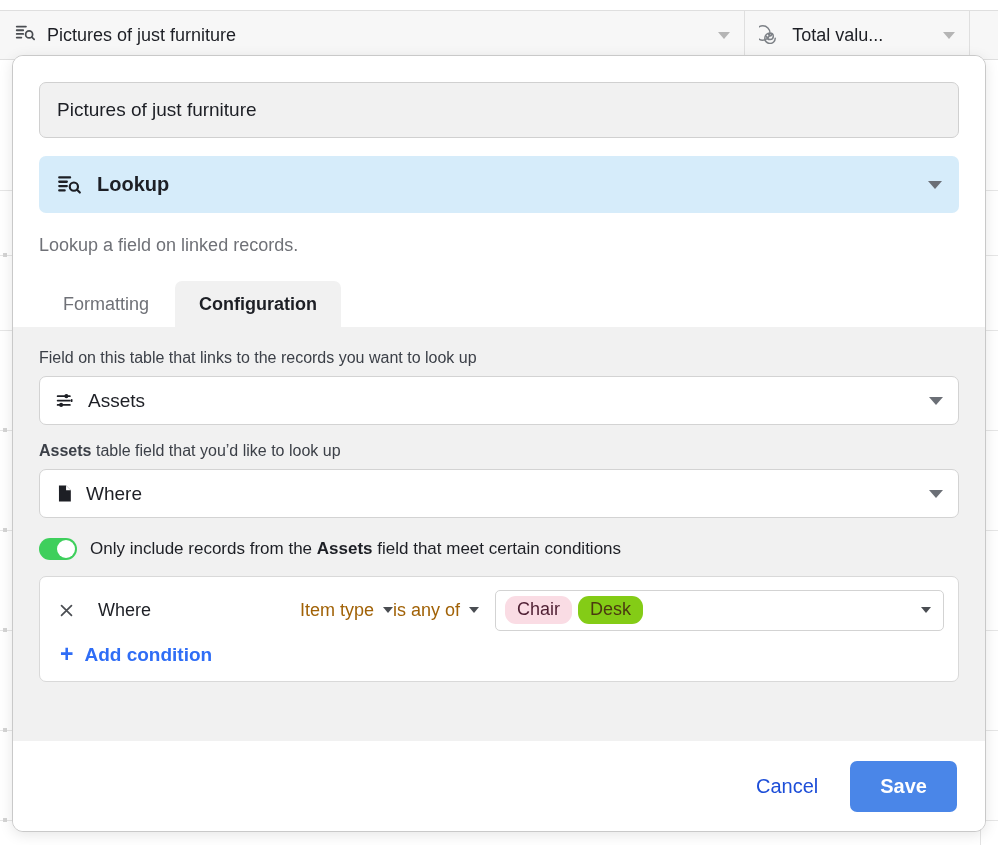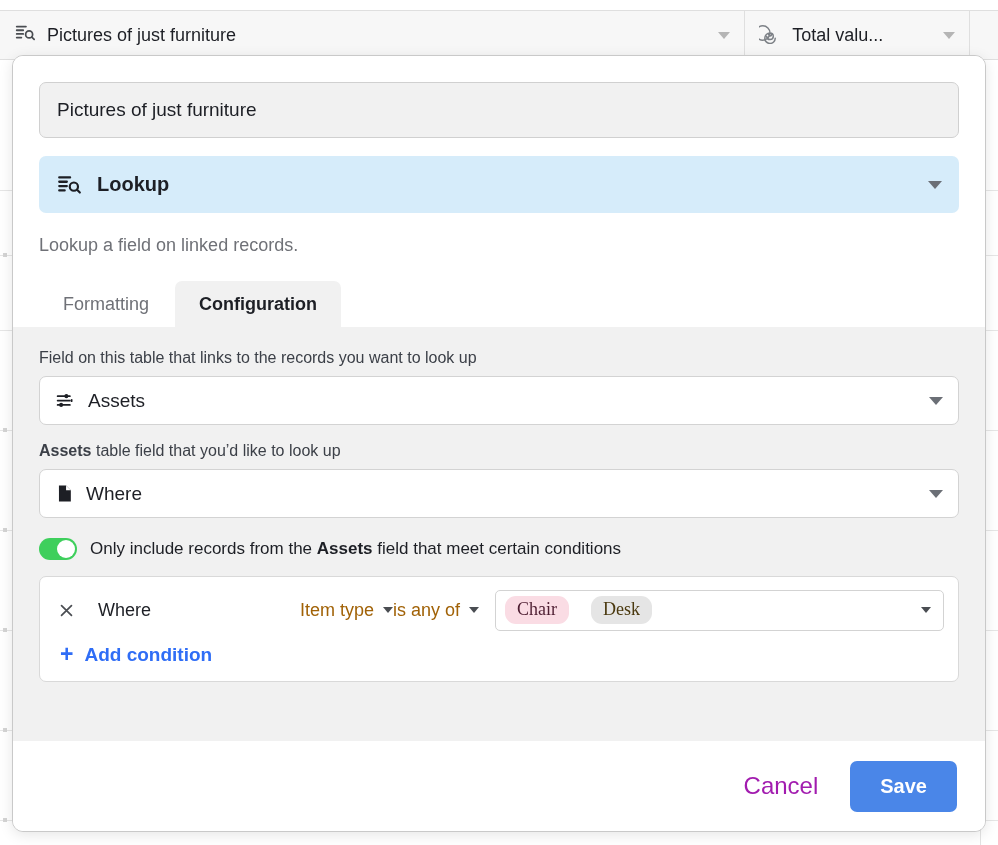--- a/index.html
+++ b/index.html
@@ -292,21 +292,21 @@
     height: 41px;
     background: #ffffff;
     border: 1px solid #d3d3d3;
     border-radius: 5px;
     display: flex;
     align-items: center;
     padding: 0 12px 0 9px;
     gap: 7px;
     cursor: pointer;
   }
-  .chips { display: flex; gap: 22px; flex: 1; font-family: Liberation Serif, serif; }
+  .chips { display: flex; gap: 6px; flex: 1; }
   .chip {
     border-radius: 11px;
     padding: 3px 12px 4px 12px;
     font-size: 18px;
     white-space: nowrap;
   }
 
   .add-cond {
     display: flex;
     align-items: center;
@@ -332,22 +332,22 @@
     align-items: center;
     justify-content: flex-end;
     gap: 14px;
     padding: 0 28px;
     flex-shrink: 0;
   }
   .btn-cancel {
     background: none;
     border: none;
     font-family: "Liberation Sans", sans-serif;
-    font-size: 24px;
-    color: #a21caf;
+    font-size: 20px;
+    color: #1d4ed8;
     padding: 11px 18px;
     cursor: pointer;
   }
   .btn-save {
     background: #4a86e8;
     border: none;
     border-radius: 7px;
     font-family: "Liberation Sans", sans-serif;
     font-size: 20px;
     font-weight: bold;
@@ -490,21 +490,21 @@
         </span>
 
         <span class="cond-dd cond-op">
           <span class="cond-dd-label">is any of</span>
           <span class="mini-caret"></span>
         </span>
 
         <span class="value-box">
           <span class="chips">
             <span class="chip" style="background: rgb(250, 220, 228); color: rgb(78, 30, 50);">Chair</span>
-            <span class="chip" style="background: #e5e5e5; color: rgb(75, 58, 16);">Desk</span>
+            <span class="chip" style="background: #84cc16; color: rgb(75, 58, 16);">Desk</span>
           </span>
           <span class="mini-caret"></span>
         </span>
       </div>
 
       <div class="add-cond">
         <span class="add-plus" style="color: rgb(47, 109, 246);">+</span>
         <span class="add-label" style="color: rgb(47, 109, 246);">Add condition</span>
       </div>
     </div>

